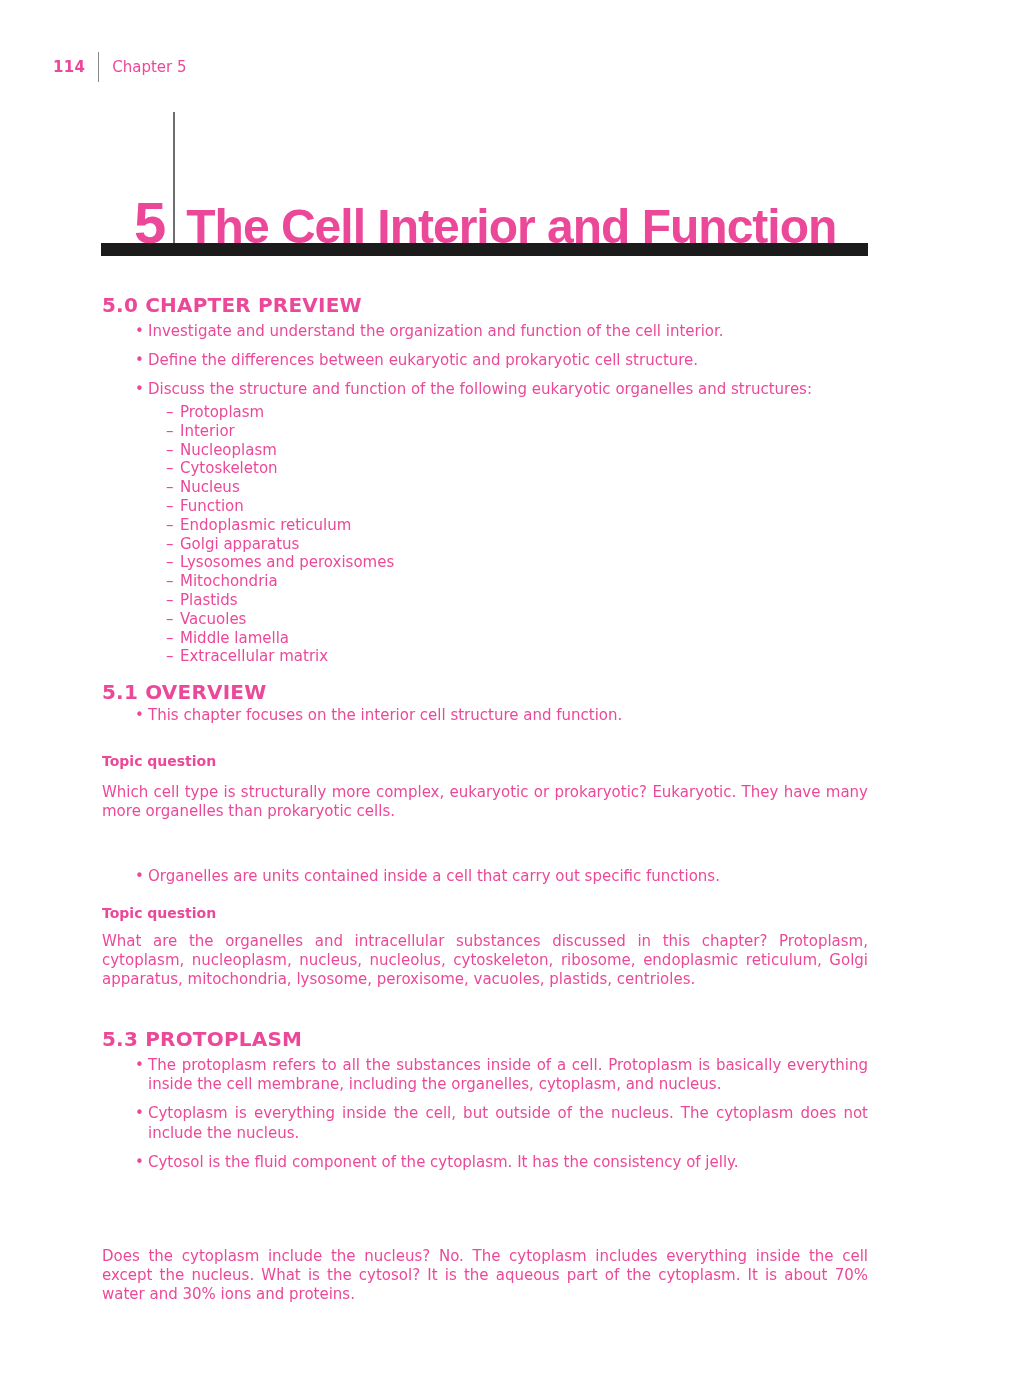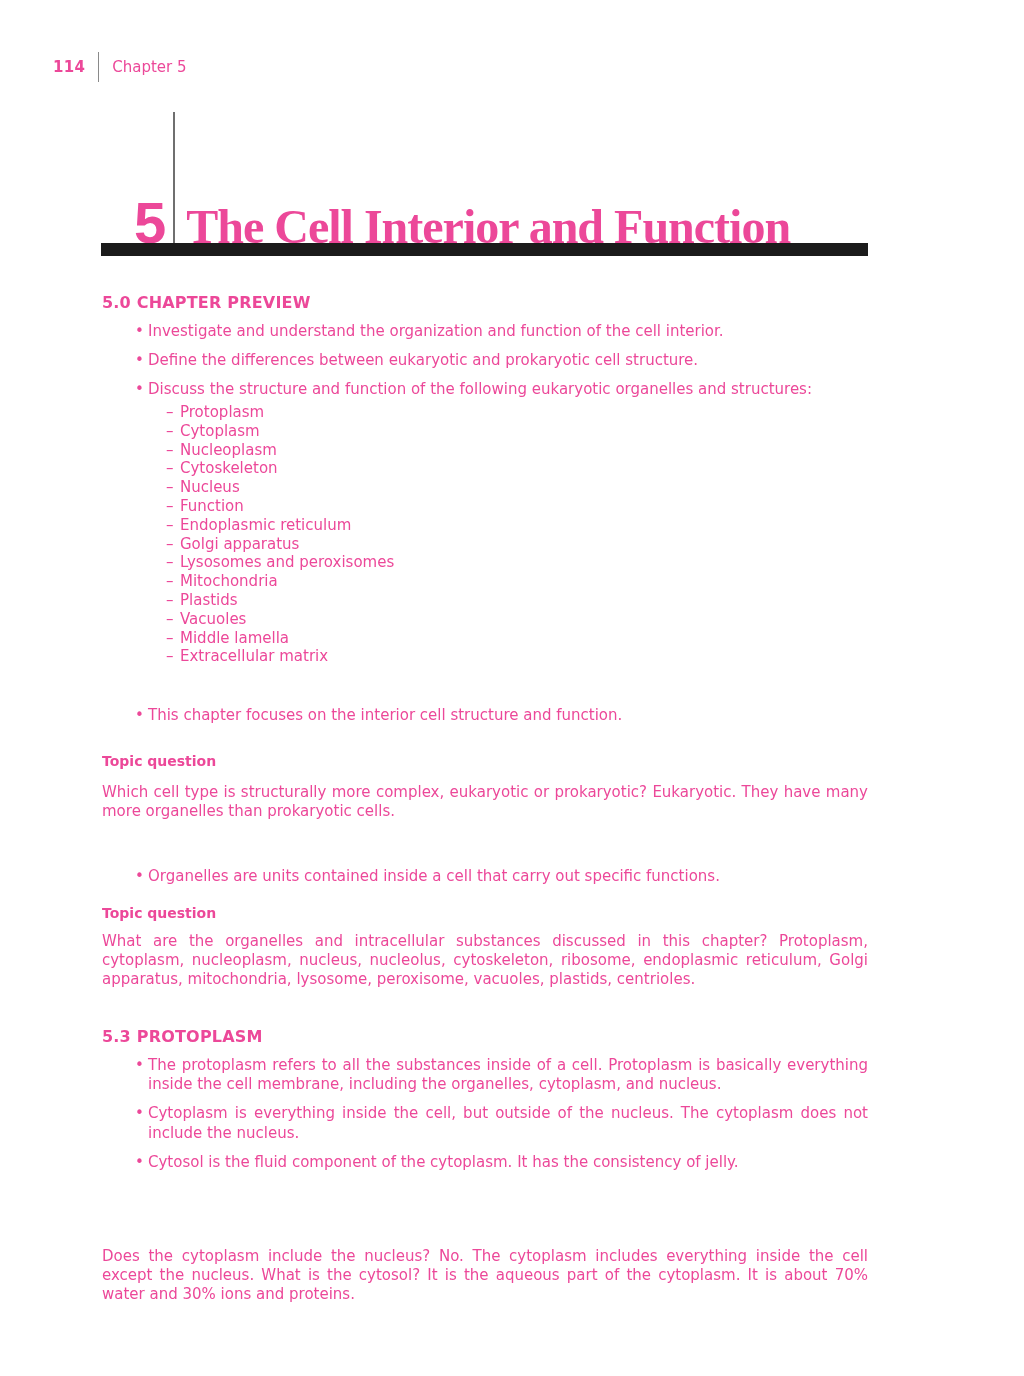--- a/index.html
+++ b/index.html
@@ -28,33 +28,33 @@
     position:absolute; left:134px; top:100px;
     display:flex; align-items:flex-end; height:134px;
   }
   .ch-num {
     font-family:"Liberation Sans", sans-serif;
     font-weight:bold; font-size:58px; line-height:.8;
     letter-spacing:-2px; padding-right:9px;
   }
   .ch-rule { width:2px; align-self:stretch; background:#6f6f6f; }
   .ch-title {
-    font-family:Liberation Serif, serif;
+    font-family:Liberation Sans, sans-serif;
     font-weight:bold; font-size:48px; line-height:.82;
     letter-spacing:-1px; padding-left:11px; white-space:nowrap;
   }
   .title-bar {
     position:absolute; left:101px; top:231px;
     width:767px; height:13px; background:#1b1b1b;
   }
 
   
   .content { position:absolute; left:102px; top:0; width:766px; height:1376px; }
   .block { position:absolute; left:0; width:766px; }
-  .sec-heading { font-size:16px; font-weight:bold; letter-spacing:.2px; }
+  .sec-heading { font-size:20px; font-weight:bold; letter-spacing:.2px; }
   .topic-heading { font-size:14px; font-weight:bold; }
 
   .bullet-row { display:flex; padding-left:33px; margin-bottom:10px; line-height:19.2px; font-size:15px; }
   .bullet-row:last-child { margin-bottom:0; }
   .bmark { width:13px; flex:0 0 13px; }
   .btext { flex:1; text-align:justify; }
 
   .sub-row { display:flex; padding-left:64px; line-height:18.8px; font-size:15px; }
   .dmark { width:14px; flex:0 0 14px; }
 
@@ -98,21 +98,21 @@
       </div>
     </div>
 
     <div class="block" style="top:391px">
       <div class="sub-row">
         <span class="dmark">–</span>
         <span>Protoplasm</span>
       </div>
       <div class="sub-row">
         <span class="dmark">–</span>
-        <span>Cytoplasm</span>
+        <span>Interior</span>
       </div>
       <div class="sub-row">
         <span class="dmark">–</span>
         <span>Nucleoplasm</span>
       </div>
       <div class="sub-row">
         <span class="dmark">–</span>
         <span>Cytoskeleton</span>
       </div>
       <div class="sub-row">
@@ -150,20 +150,21 @@
       <div class="sub-row">
         <span class="dmark">–</span>
         <span>Middle lamella</span>
       </div>
       <div class="sub-row">
         <span class="dmark">–</span>
         <span>Extracellular matrix</span>
       </div>
     </div>
 
+    <div class="block sec-heading" style="top:668px">5.1 OVERVIEW</div>
     <div class="block" style="top:694px">
       <div class="bullet-row">
         <span class="bmark">•</span>
         <span class="btext">This chapter focuses on the interior cell structure and function.</span>
       </div>
     </div>
 
     <div class="block topic-heading" style="top:741px">Topic question</div>
     <p class="block para" style="top:771px">
       <span>Which cell type is structurally more complex, eukaryotic or prokaryotic? </span><span class="ans">Eukaryotic. They have many more organelles than prokaryotic cells.</span>

